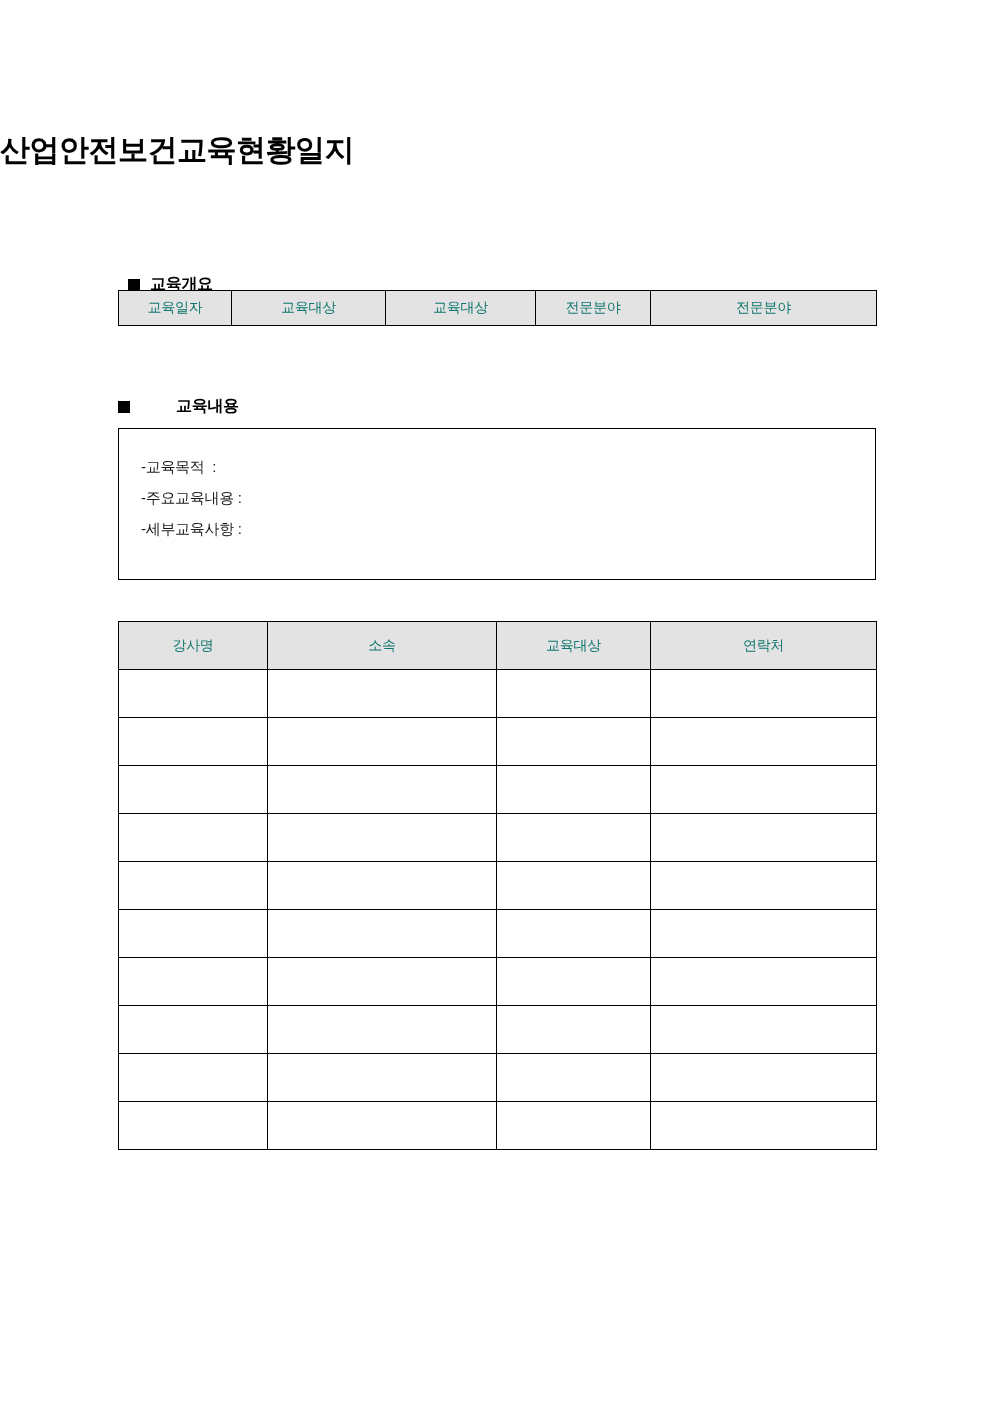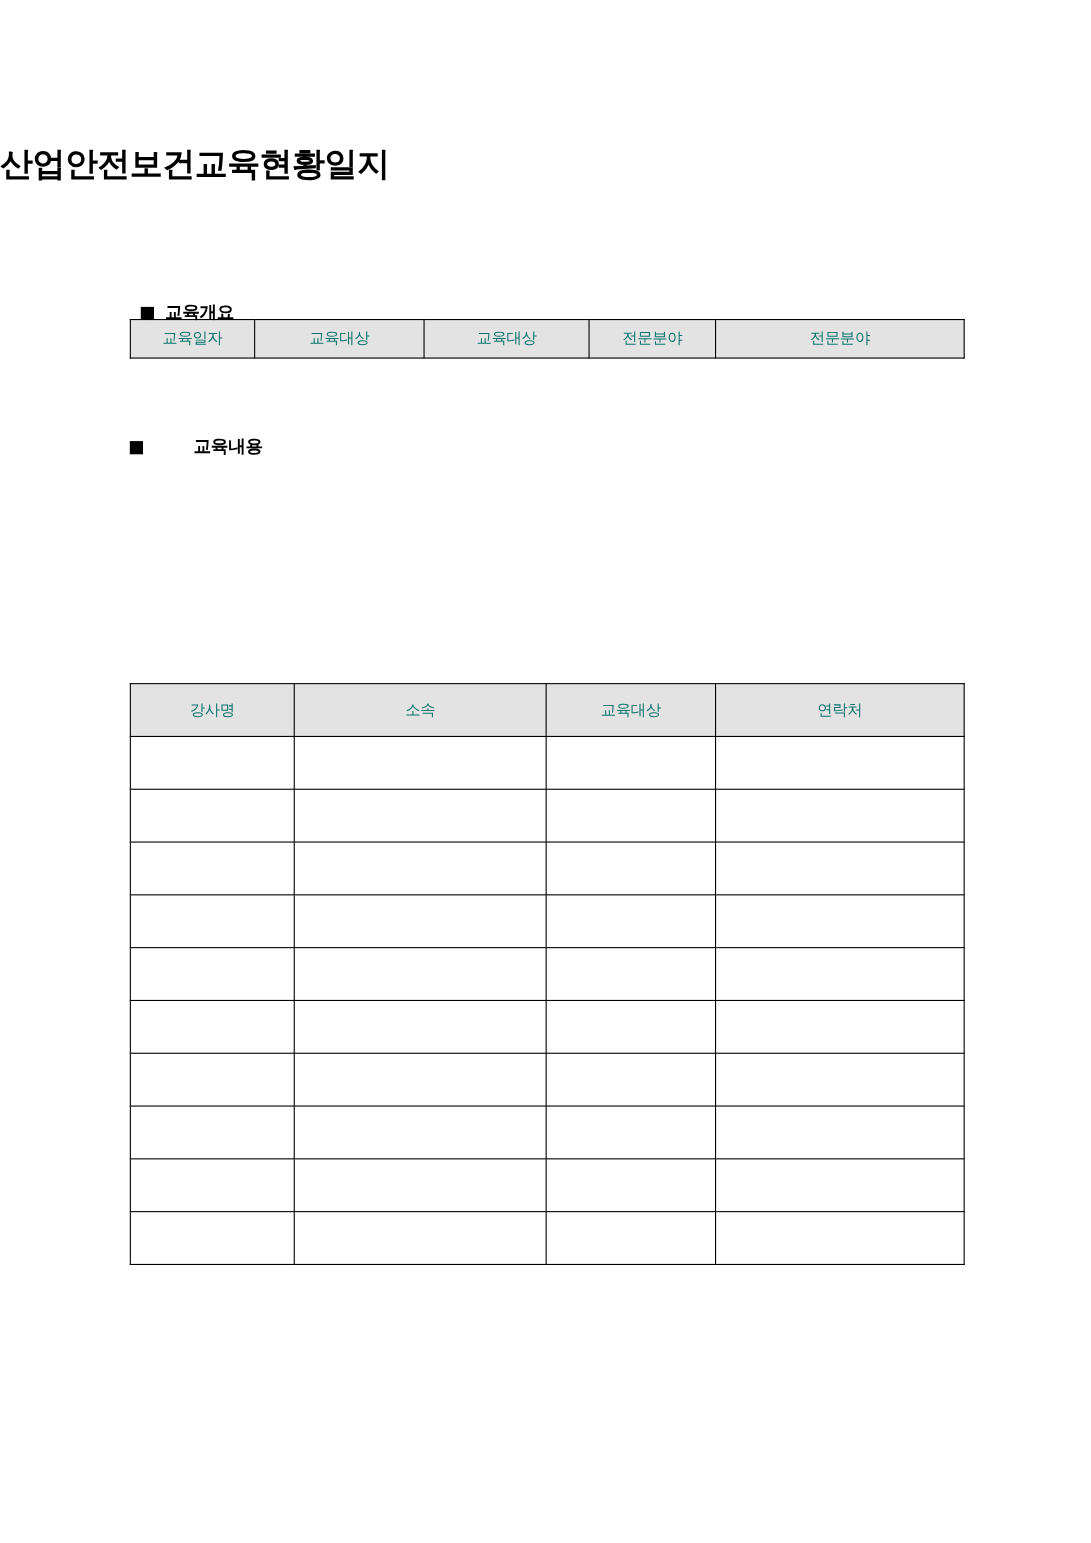--- a/index.html
+++ b/index.html
@@ -145,20 +145,27 @@
         <th>전문분야</th>
       </tr>
     </thead>
   </table>
 
   <div class="section-heading s2">
     <span class="bullet-square"></span>
     <span>교육내용</span>
   </div>
 
+  <div class="content-box">
+    <div class="content-lines" id="content-lines">
+        <div class="content-line">-교육목적  :</div>
+        <div class="content-line">-주요교육내용 :</div>
+        <div class="content-line">-세부교육사항 :</div>
+      </div>
+  </div>
 
   <table class="grid-table" id="instructor-table">
       <colgroup>
         <col style="width: 149px;">
         <col style="width: 229px;">
         <col style="width: 154px;">
         <col style="width: 226px;">
       </colgroup>
     <thead>
       <tr>

